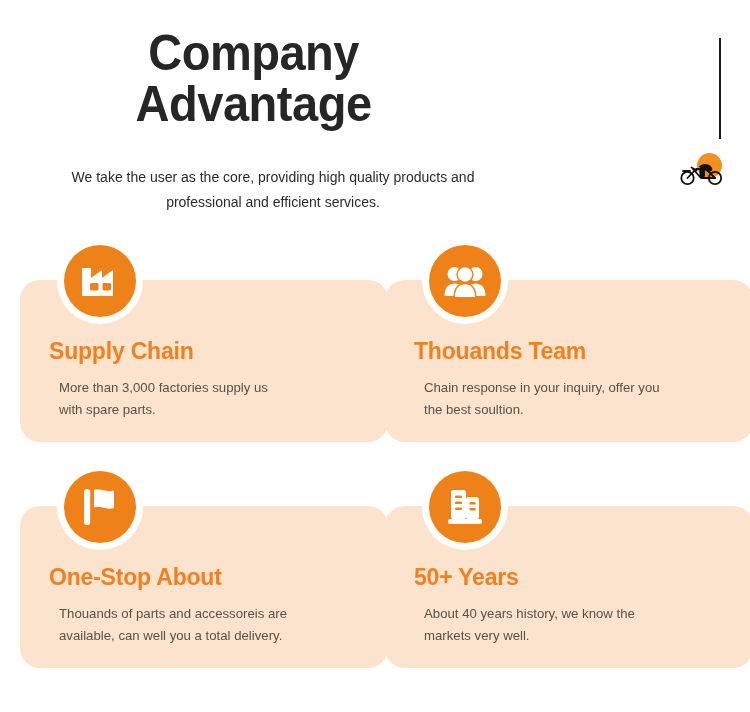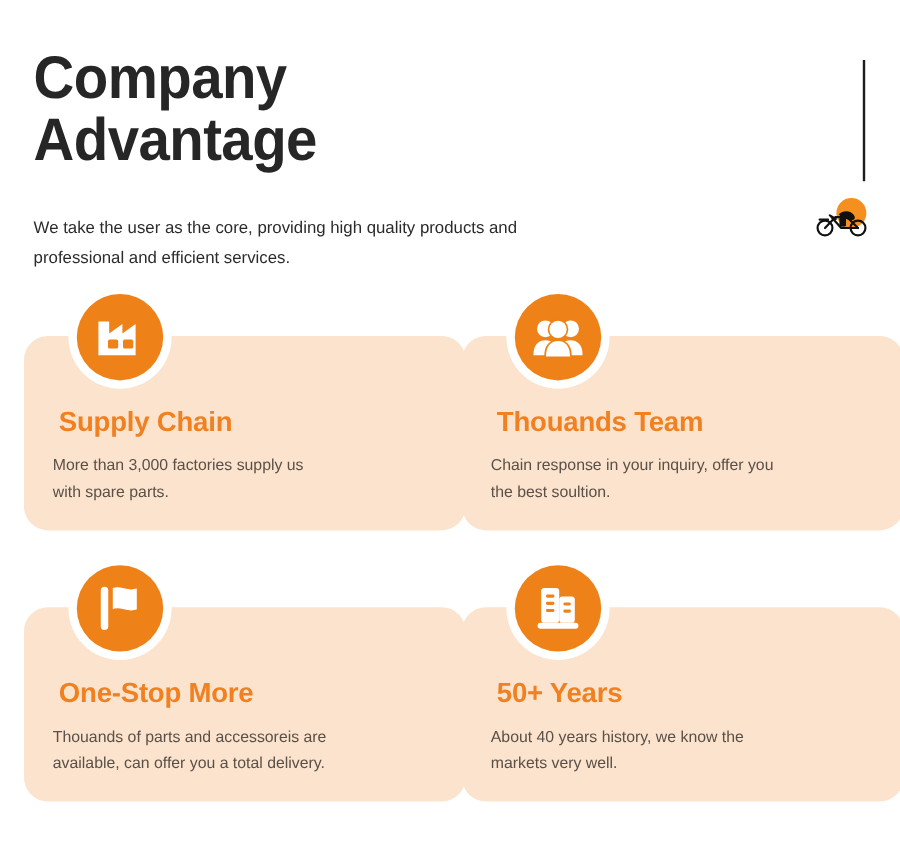--- a/index.html
+++ b/index.html
@@ -12,23 +12,24 @@
     height: 712px;
     position: relative;
     overflow: hidden;
     font-family: "Liberation Sans", sans-serif;
     -webkit-font-smoothing: antialiased;
   }
 
   
   #header {
     position: absolute;
-    left: 0; top: 16px;
+    left: 0; top: 4px;
     width: 674px;
     height: 225px;
+    text-align: center;
   }
   #page-title {
     position: absolute;
     left: 28px;
     top: 24px;
     width: 480px;
     margin: 0;
     font-family: "Liberation Sans Narrow", "Liberation Sans", sans-serif;
     font-size: 50px;
     font-weight: 700;
@@ -129,21 +130,21 @@
     top: 58px;
     margin: 0;
     font-size: 23px;
     font-weight: 700;
     letter-spacing: -0.2px;
     color: #F08020;
     white-space: nowrap;
   }
   .card-desc {
     position: absolute;
-    left: 24px;
+    left: 39px;
     top: 97px;
     width: 300px;
     margin: 0;
     font-size: 13.2px;
     line-height: 22px;
     color: #5A5047;
     white-space: pre-line;
   }
 </style>
 </head>
@@ -213,23 +214,23 @@
 
   <div class="card col-a row-2">
     <div class="icon-wrap">
       <div class="icon-circle">
         <svg width="38" height="40" viewBox="0 0 38 40">
           <rect x="3" y="2" width="6.2" height="36" rx="3.1" fill="#ffffff"></rect>
           <path d="M13 3 C19 0.5, 25 6, 33 3.5 V21 C25 23.5, 19 18, 13 20.5 Z" fill="#ffffff"></path>
         </svg>
       </div>
     </div>
-    <h2 class="card-title">One-Stop More</h2>
+    <h2 class="card-title">One-Stop About</h2>
     <p class="card-desc">Thouands of parts and accessoreis are
-available, can offer you a total delivery.</p>
+available, can well you a total delivery.</p>
   </div>
 
   <div class="card col-b row-2">
     <div class="icon-wrap">
       <div class="icon-circle">
         <svg width="40" height="38" viewBox="0 0 40 38">
           <rect x="6" y="2" width="15" height="29" rx="2.6" fill="#ffffff"></rect>
           <rect x="21" y="9" width="13" height="22" rx="2.6" fill="#ffffff"></rect>
           <rect x="3" y="31" width="34" height="5" rx="2.3" fill="#ffffff"></rect>
           <rect x="10" y="7.5" width="7" height="2.6" rx="1.2" fill="#EF8119"></rect>

